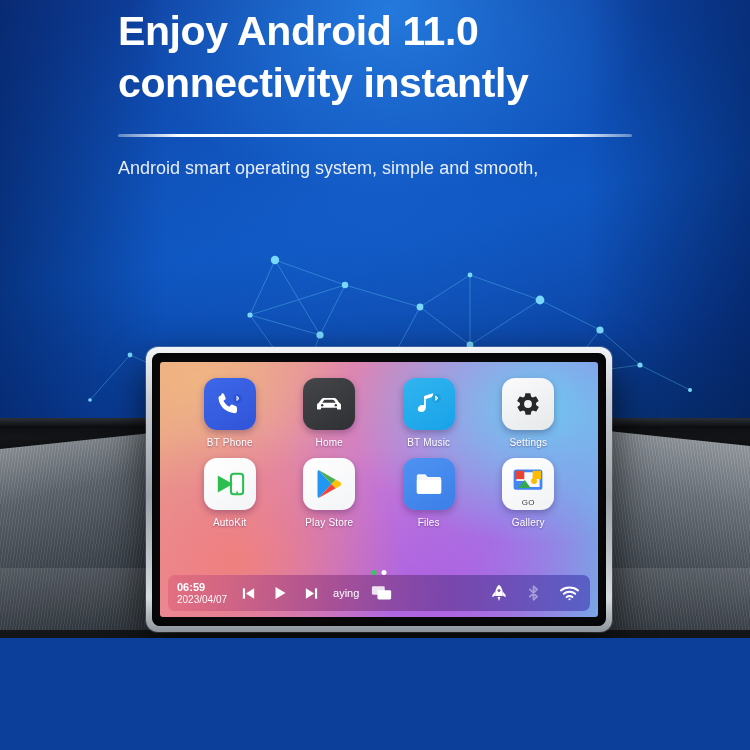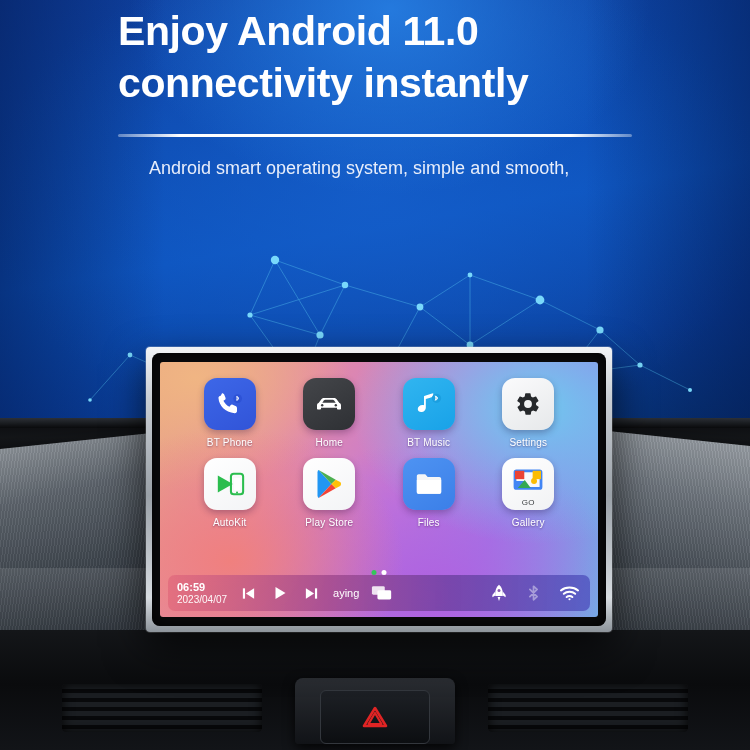--- a/index.html
+++ b/index.html
@@ -1,21 +1,21 @@
 <!DOCTYPE html>
 <html><head>
 <meta charset="utf-8">
 <style>
   html,body{margin:0;padding:0;}
   body{
     width:750px;height:750px;overflow:hidden;
     font-family:"Liberation Sans","DejaVu Sans",sans-serif;
     background:#0b3f9a;
   }
-  .stage{position:relative;width:750px;height:750px;overflow:hidden;}
+  .stage{position:relative;width:750px;height:638px;overflow:hidden;}
 
   
   .hero-bg{
     position:absolute;left:0;top:0;width:750px;height:432px;
     background:
       radial-gradient(ellipse 420px 300px at 52% 2%, rgba(40,130,230,.85) 0%, rgba(18,80,190,0) 62%),
       radial-gradient(ellipse 560px 360px at 50% 46%, rgba(22,96,205,.75) 0%, rgba(10,52,150,0) 70%),
       linear-gradient(170deg,#0f3f9e 0%, #0d49ad 28%, #0c53bd 52%, #0a3f9c 78%, #07316f 100%);
   }
   .hero-bg:before{
@@ -33,21 +33,21 @@
   .headline .ln{display:block;}
   .divider{
     position:absolute;left:118px;top:134px;width:514px;height:3px;
     background:linear-gradient(90deg, rgba(255,255,255,.35), #ffffff 12%, #ffffff 88%, rgba(255,255,255,.35));
     border-radius:2px;
   }
   .subtitle{
     position:absolute;left:118px;top:153px;width:540px;
     color:#e8eefb;font-size:18px;line-height:1.72;font-weight:normal;
   }
-  .subtitle .ln{display:block;white-space:nowrap;margin-left:31px;}
+  .subtitle .ln{display:block;white-space:nowrap;}
 
   
   .dash{
     position:absolute;left:0;top:418px;width:750px;height:332px;
     background:linear-gradient(180deg,#0c0d10 0%, #141619 6%, #0c0d10 16%, #0a0b0d 100%);
     overflow:hidden;
   }
   .dash-left{
     position:absolute;left:-20px;top:20px;width:250px;height:200px;
     background:linear-gradient(172deg,#8e949a 0%,#5d646c 26%,#40474f 58%,#242a31 100%);
@@ -99,21 +99,21 @@
     position:absolute;left:50%;top:12px;transform:translateX(-50%);
     width:108px;height:52px;border-radius:6px;
     background:linear-gradient(180deg,#1d2025,#0c0e11);
     border:1px solid #33373d;
     display:flex;align-items:center;justify-content:center;
   }
 
   
   .device{
     position:absolute;left:146px;top:347px;width:466px;height:285px;
-    border-radius:4px;
+    border-radius:12px;
     background:linear-gradient(180deg,#f2f4f6 0%,#c9ced4 18%,#9aa1a8 52%,#d7dce1 88%,#8d949b 100%);
     box-shadow:0 16px 40px rgba(0,0,0,.7), 0 0 0 1px rgba(255,255,255,.22);
     padding:6px;box-sizing:border-box;
   }
   .device-inner{
     position:relative;width:100%;height:100%;border-radius:8px;
     background:#0a0a0c;padding:9px 8px;box-sizing:border-box;
     box-shadow:inset 0 0 14px rgba(0,0,0,.9);
   }
   .screen{

